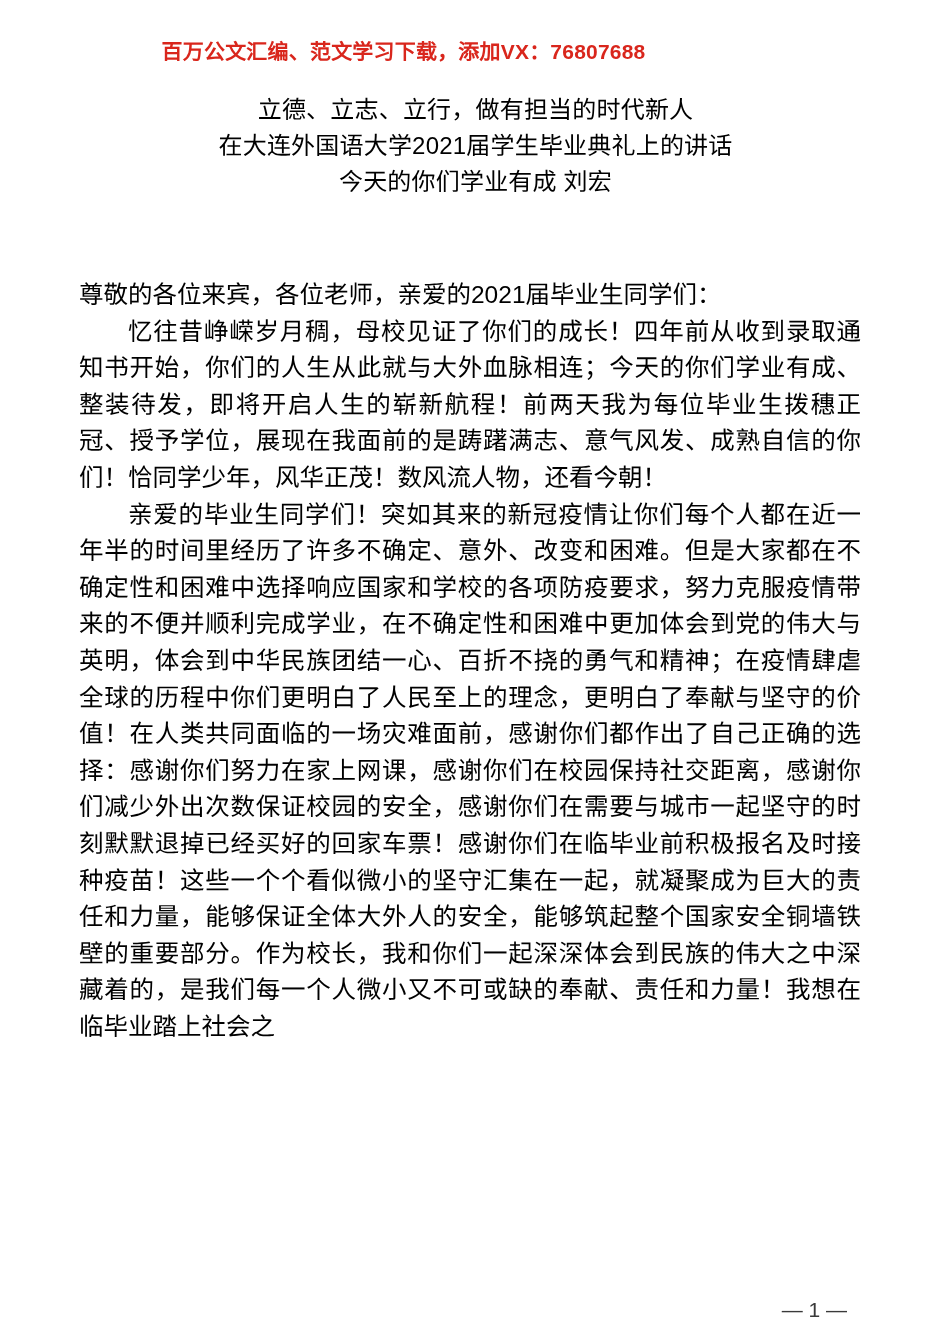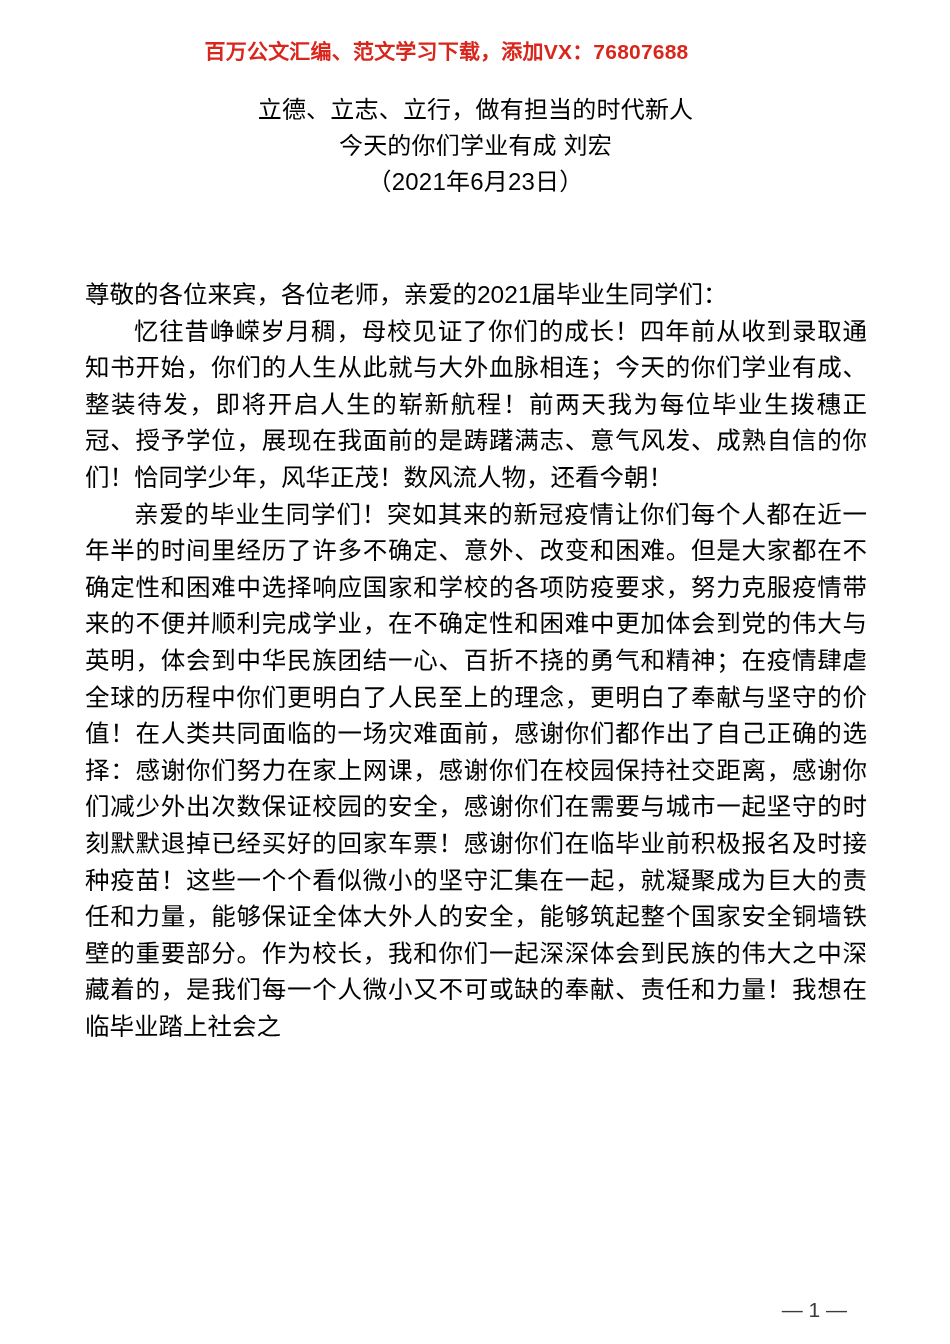--- a/index.html
+++ b/index.html
@@ -27,21 +27,20 @@
   }
 
   
   .promo-banner {
     position: absolute;
     left: 0;
     top: 41px;
     width: 807px;
     text-align: center;
     line-height: 1;
-    padding-left: 43px;
   }
   .promo-text {
     display: inline-block;
     color: #d9261c;
     font-size: 21px;
     font-weight: 700;
     letter-spacing: 0.2px;
     white-space: nowrap;
   }
 
@@ -57,21 +56,21 @@
     font-size: 24px;
     line-height: 36px;
     font-weight: 400;
     white-space: nowrap;
     letter-spacing: 0.2px;
   }
 
   
   .body-block {
     position: absolute;
-    left: 85px;
+    left: 79px;
     top: 277px;
     width: 782px;
   }
   .para {
     font-size: 24.5px;
     line-height: 36.6px;
     text-align: justify;
     text-justify: inter-ideograph;
     text-align-last: left;
     margin: 0;
@@ -103,22 +102,22 @@
 <body>
 
 <div class="page">
 
   <div class="promo-banner">
     <span class="promo-text">百万公文汇编、范文学习下载，添加VX：76807688</span>
   </div>
 
   <div class="title-block">
     <div class="title-line">立德、立志、立行，做有担当的时代新人</div>
+    <div class="title-line">在大连外国语大学2021届学生毕业典礼上的讲话</div>
     <div class="title-line">今天的你们学业有成  刘宏</div>
-    <div class="title-line">（2021年6月23日）</div>
   </div>
 
   <div class="body-block">
     <p class="para salutation">尊敬的各位来宾，各位老师，亲爱的2021届毕业生同学们：</p>
     <p class="para indent">忆往昔峥嵘岁月稠，母校见证了你们的成长！四年前从收到录取通知书开始，你们的人生从此就与大外血脉相连；今天的你们学业有成、整装待发，即将开启人生的崭新航程！前两天我为每位毕业生拨穗正冠、授予学位，展现在我面前的是踌躇满志、意气风发、成熟自信的你们！恰同学少年，风华正茂！数风流人物，还看今朝！</p>
     <p class="para indent">亲爱的毕业生同学们！突如其来的新冠疫情让你们每个人都在近一年半的时间里经历了许多不确定、意外、改变和困难。但是大家都在不确定性和困难中选择响应国家和学校的各项防疫要求，努力克服疫情带来的不便并顺利完成学业，在不确定性和困难中更加体会到党的伟大与英明，体会到中华民族团结一心、百折不挠的勇气和精神；在疫情肆虐全球的历程中你们更明白了人民至上的理念，更明白了奉献与坚守的价值！在人类共同面临的一场灾难面前，感谢你们都作出了自己正确的选择：感谢你们努力在家上网课，感谢你们在校园保持社交距离，感谢你们减少外出次数保证校园的安全，感谢你们在需要与城市一起坚守的时刻默默退掉已经买好的回家车票！感谢你们在临毕业前积极报名及时接种疫苗！这些一个个看似微小的坚守汇集在一起，就凝聚成为巨大的责任和力量，能够保证全体大外人的安全，能够筑起整个国家安全铜墙铁壁的重要部分。作为校长，我和你们一起深深体会到民族的伟大之中深藏着的，是我们每一个人微小又不可或缺的奉献、责任和力量！我想在临毕业踏上社会之</p>
   </div>
 
   <div class="page-footer">— 1 —</div>
 

